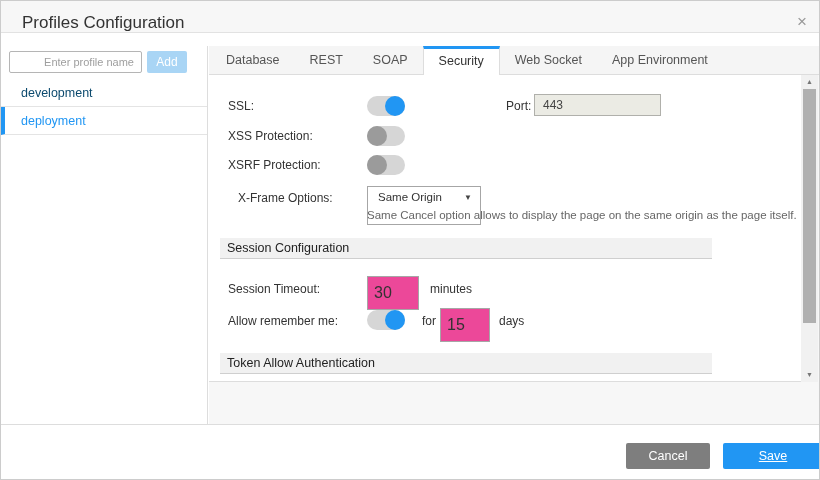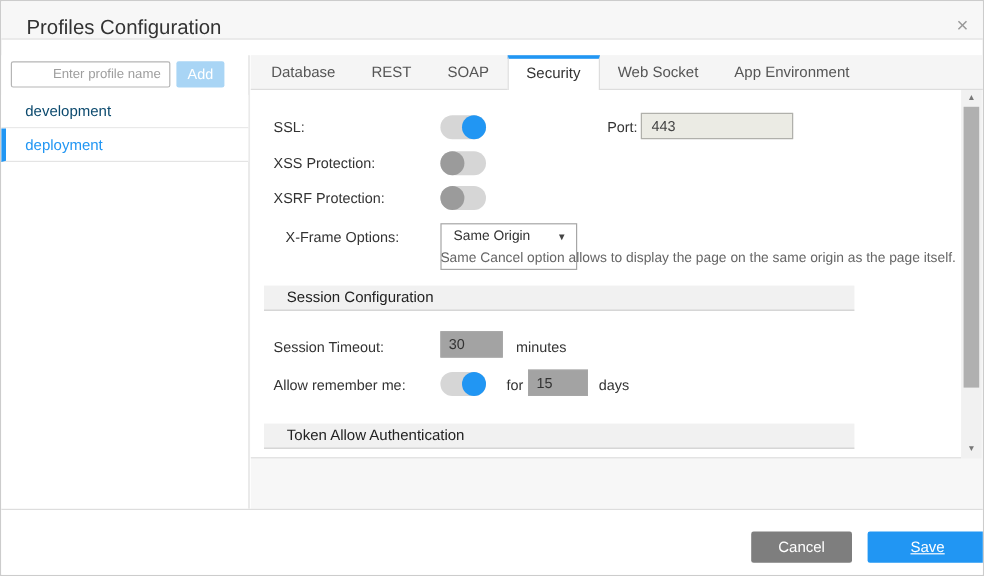--- a/index.html
+++ b/index.html
@@ -54,25 +54,25 @@
                 background:#ebebe4; border:1px solid #b0b0ab; font-size:12px; color:#444;
                 padding:0 8px; font-family:"Liberation Sans", sans-serif; }
   .select { position:absolute; left:158px; top:111px; width:114px; height:39px; background:#fff;
             border:1px solid #a6a6a6; font-size:11.5px; color:#333; line-height:21px;
             padding-left:10px; cursor:pointer; }
   .select .arrow { position:absolute; right:8px; top:0; font-size:8px; color:#444;
                    line-height:21px; }
   .hint { position:absolute; left:158px; top:134px; font-size:11.5px; color:#666; }
 
   .section-hd { position:absolute; left:11px; width:492px; height:21px; background:#f1f1f1;
-                border-bottom:1px solid #cfcfcf; line-height:20px; padding-left:19px;
+                border-bottom:1px solid #cfcfcf; line-height:20px; padding-left:7px;
                 font-size:12.5px; color:#222; }
-  .small-input { position:absolute; height:22px; border:1px solid #a6a6a6; font-size:12px;
+  .small-input { position:absolute; height:34px; border:1px solid #a6a6a6; font-size:16px;
                  color:#333; padding:0 6px; font-family:"Liberation Sans", sans-serif;
-                 background:#a3a3a3; }
+                 background:#ec4899; }
 
   
   .scrollbar { position:absolute; left:592px; top:29px; width:17px; height:307px;
                background:#f1f1f1; }
   .scroll-arrow { position:absolute; left:0; width:17px; height:14px; font-size:7px; color:#777;
                   text-align:center; line-height:14px; cursor:pointer; }
   .scroll-thumb { position:absolute; left:2px; top:14px; width:13px; height:234px;
                   background:#b0b0b0; cursor:pointer; }
 
   

